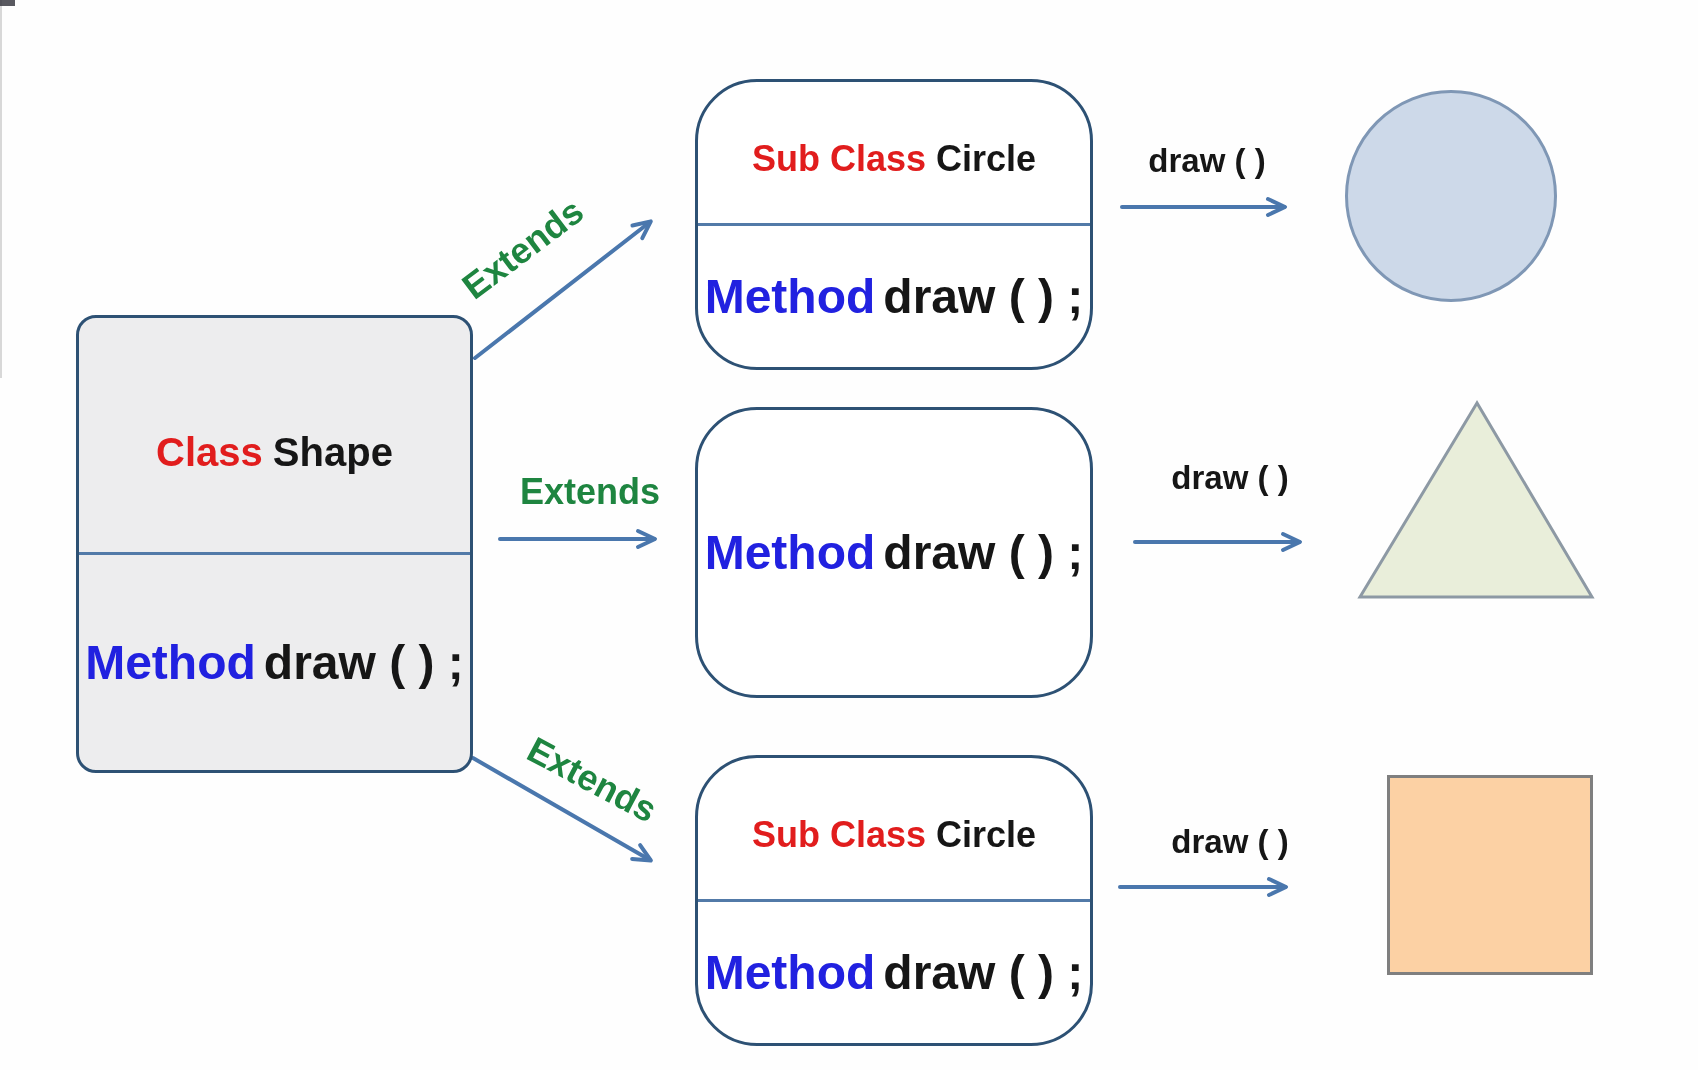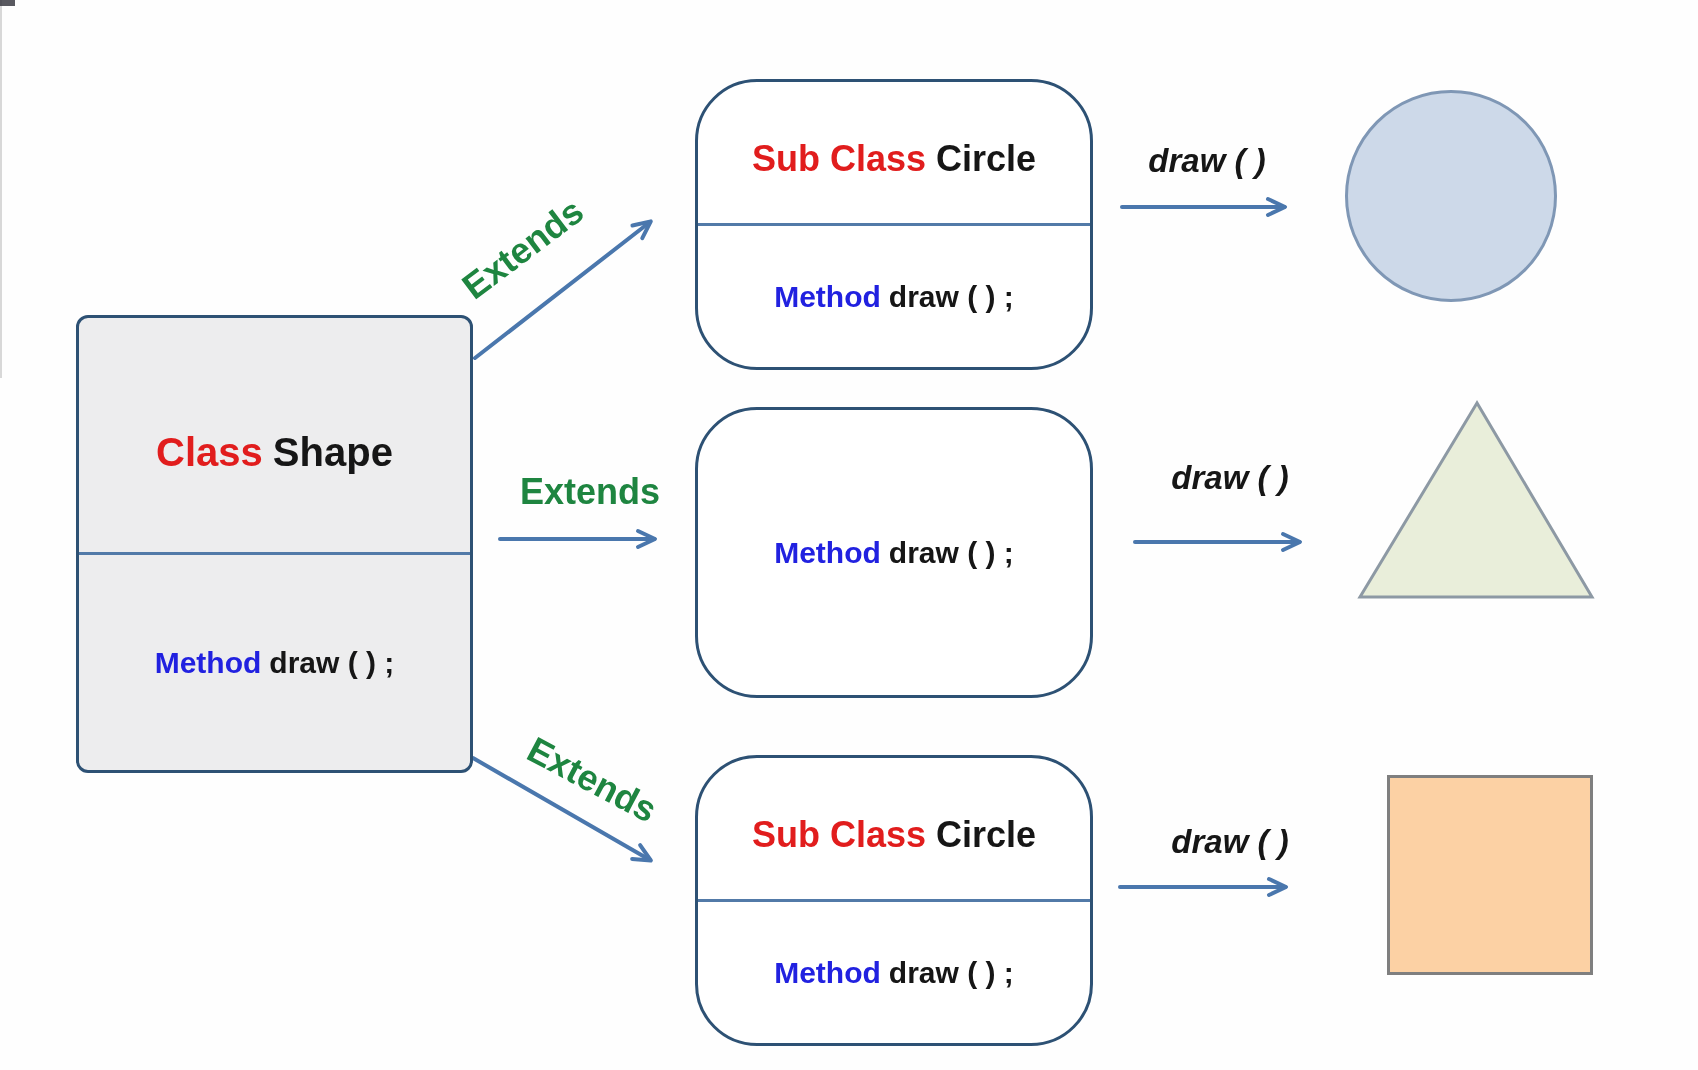--- a/index.html
+++ b/index.html
@@ -13,21 +13,21 @@
   }
   
   .uml-box{
     position:absolute;
     box-sizing:border-box;
     border:3px solid var(--box_border);
     display:flex;flex-direction:column;
   }
   .base-box{
     left:76px;top:315px;width:397px;height:458px;
-    border-radius:12px;
+    border-radius:20px;
     background:var(--base_fill);
   }
   .sub-box{
     width:398px;height:291px;
     border-radius:62px;
     background:var(--sub_fill);
     left:695px;
     margin-top:24px;
   }
   .sub-box.circle-row{top:55px;}
@@ -38,33 +38,33 @@
     border-bottom:3px solid var(--divider_blue);
   }
   .base-box .box-title-section{height:237px;padding-top:34px;box-sizing:border-box;}
   .sub-box .box-title-section{height:144px;padding-top:12px;box-sizing:border-box;}
   .box-method-section{
     flex:1;
     display:flex;align-items:center;justify-content:center;
   }
   .box-title{font-size:40px;font-weight:700;color:var(--text_black);white-space:nowrap;}
   .sub-box .box-title{font-size:36px;}
-  .box-method{font-size:30px;font-weight:700;color:var(--text_black);white-space:nowrap;}
+  .box-method{font-size:48px;font-weight:700;color:var(--text_black);white-space:nowrap;}
   .kw-red{color:var(--keyword_red);margin-right:10px;}
   .kw-blue{color:var(--method_blue);margin-right:8px;}
   
   .float-label{
     position:absolute;white-space:nowrap;
     transform:translate(-50%,-50%);
   }
   .extends-label{
     font-size:36px;font-weight:700;color:var(--extends_green);
   }
   .draw-label{
-    font-size:33px;font-weight:700;color:var(--text_black);font-style:italic;
+    font-size:33px;font-weight:700;color:var(--text_black);
   }
   
   .shape-circle{
     position:absolute;left:1345px;top:90px;width:212px;height:212px;
     border-radius:50%;
     background:var(--circle_fill);
     border:3px solid var(--circle_border);
     box-sizing:border-box;
   }
   .shape-square{

